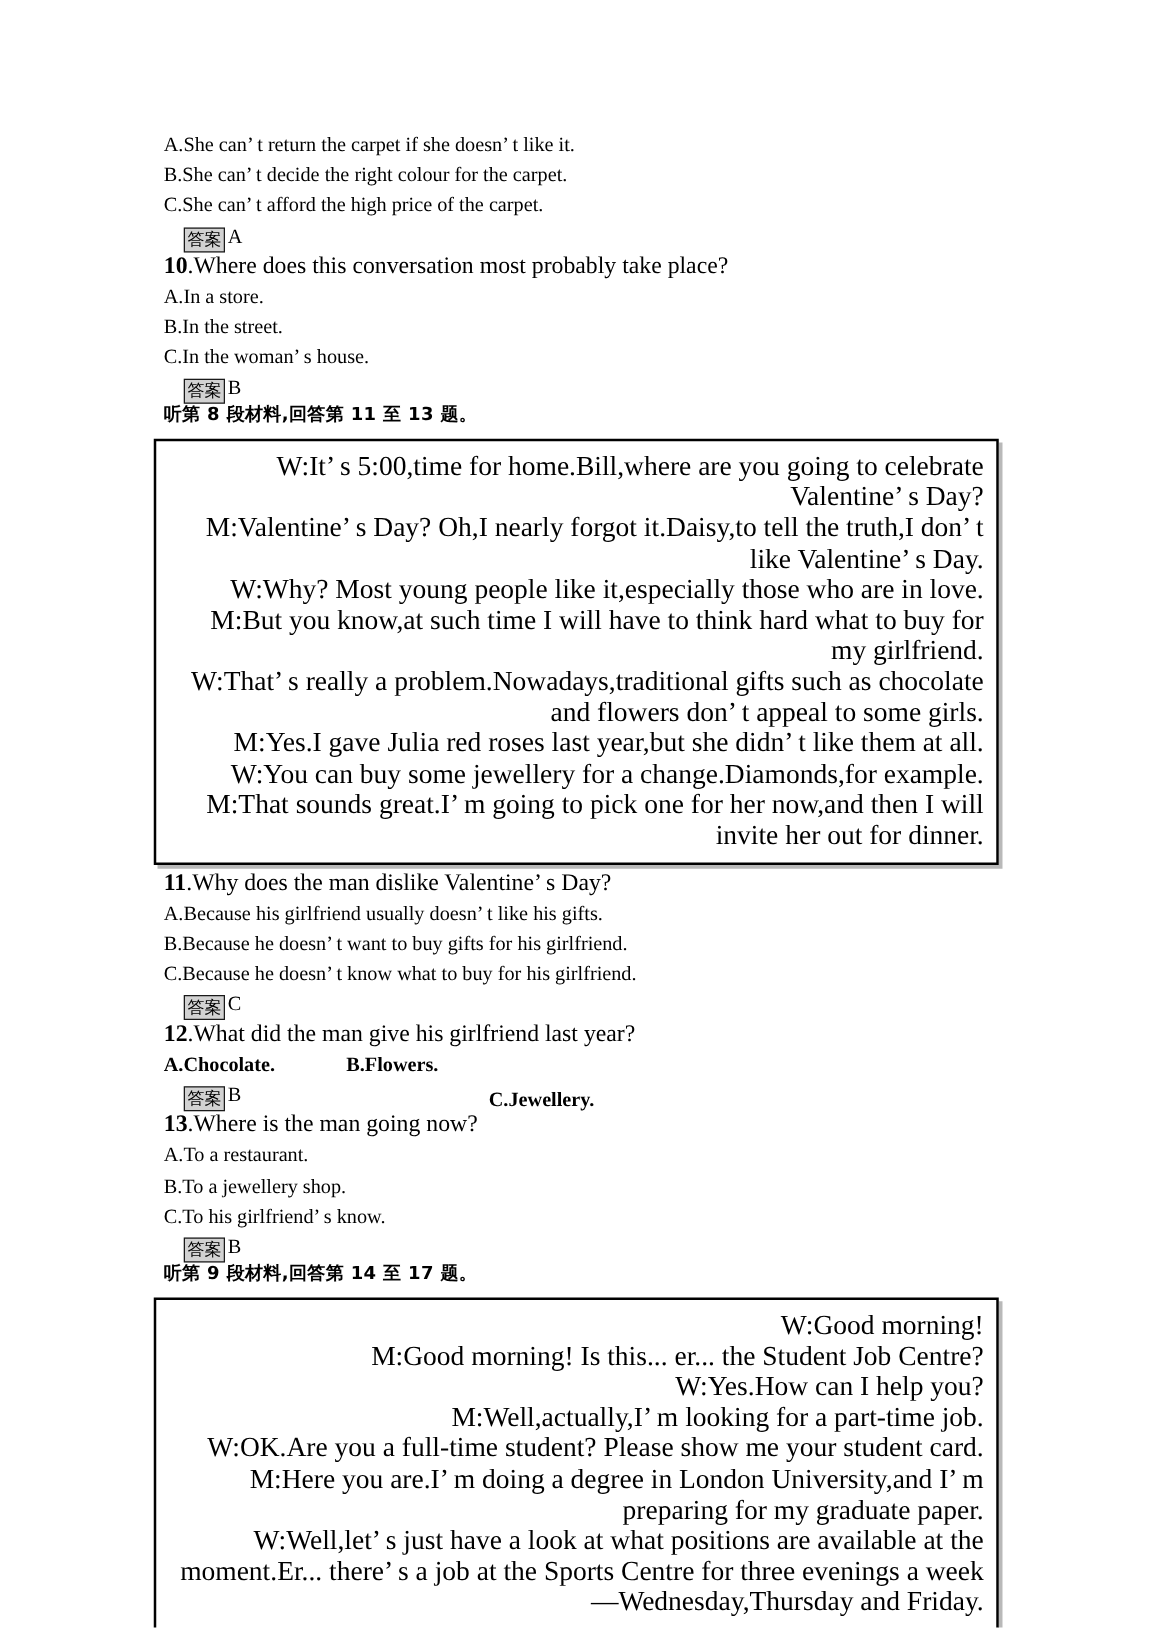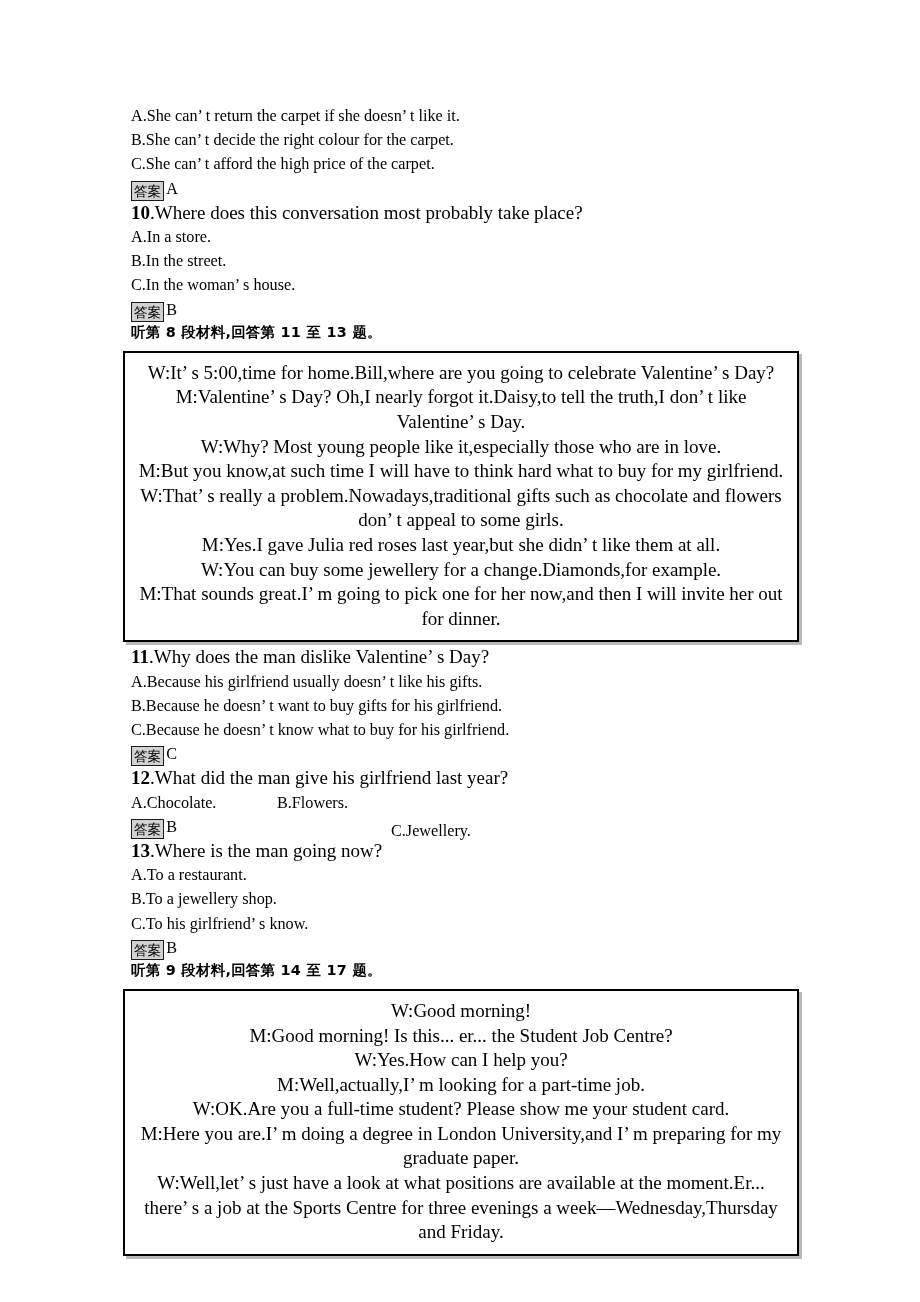--- a/index.html
+++ b/index.html
@@ -45,20 +45,21 @@
     font-weight: bold;
   }
 
   
   .opt-inline {
     font-size: 16.2px;
     line-height: 24.2px;
     padding-left: 8px;
     position: relative;
     height: 24.2px;
+    font-weight: bold;
   }
   .opt-inline span.o1 { position: absolute; left: 8px; }
   .opt-inline span.o2 { position: absolute; left: 154px; }
   .opt-inline span.o3 { position: absolute; left: 268px; margin-top: 28px; }
 
   
   .answer-row {
     height: 24.2px;
     line-height: 24.2px;
     padding-left: 8px;
@@ -68,20 +69,21 @@
   .answer-badge {
     display: inline-block;
     background: #d2d2d2;
     border: 1px solid #1a1a1a;
     font-family: "DejaVu Sans", sans-serif;
     font-size: 13.6px;
     line-height: 16px;
     padding: 1px 2px 1px 2px;
     vertical-align: -2px;
     letter-spacing: 0px;
+    margin-left: 16px;
   }
   .answer-letter {
     font-family: "Liberation Serif", serif;
     font-size: 16.2px;
     padding-left: 2px;
   }
 
   
   .section-head {
     font-family: "DejaVu Sans", sans-serif;
@@ -96,24 +98,24 @@
   
   .dialog-box {
     border: 2px solid #000000;
     background: #ffffff;
     box-shadow: 3px 3px 0 0 #b9b9b9;
     padding: 8px 10px 9px 10px;
     box-sizing: border-box;
     width: 676px;
   }
   .dialog-line {
-    font-size: 19px;
+    font-size: 22px;
     line-height: 24.6px;
     white-space: pre-wrap;
-    text-align: center;
+    text-align: right;
   }
 
   .gap-sm { height: 3px; }
 </style>
 </head>
 <body>
 
 <div class="page">
   <div class="content">
 

